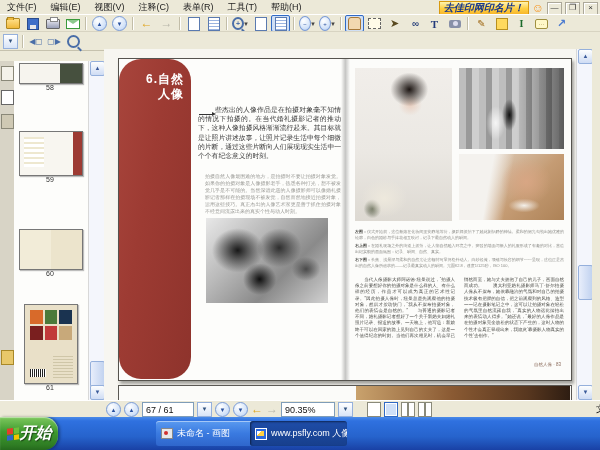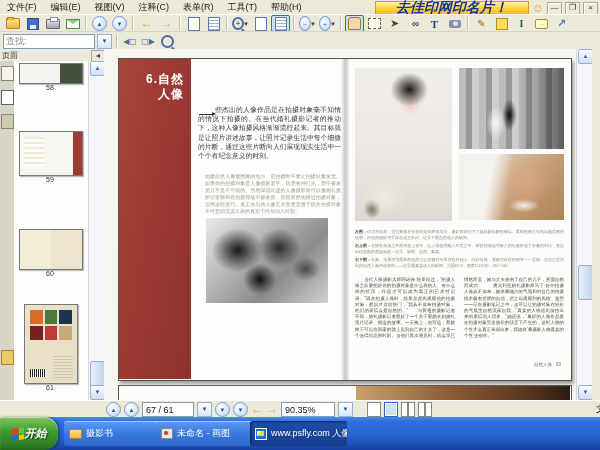--- a/index.html
+++ b/index.html
@@ -5,23 +5,23 @@
   html,body{margin:0;padding:0;background:#fff;}
   #app{position:relative;width:600px;height:450px;overflow:hidden;
        font-family:"Liberation Sans","DejaVu Sans",sans-serif;
        -webkit-font-smoothing:antialiased;background:#ece9d8;}
   .abs{position:absolute;}
 
   
   .menubar{left:0;top:0;width:600px;height:14px;background:#ece9d8;display:flex;align-items:center;font-size:9px;color:#222;}
   .menu-item{padding:0 7px;height:100%;display:flex;align-items:center;cursor:default;}
   .menubar-right{position:absolute;right:2px;top:1px;display:flex;align-items:center;gap:3px;}
-  .ad-banner{height:12px;padding:0 20px;display:flex;align-items:center;border-radius:0;
+  .ad-banner{height:12px;padding:0 4px;display:flex;align-items:center;border-radius:0;
     background:linear-gradient(#fff3b0,#ffd042 55%,#f7b72c);border:1px solid #d89a10;
-    font-size:14px;font-weight:bold;font-style:italic;color:#16368c;white-space:nowrap;}
+    font-size:10px;font-weight:bold;font-style:italic;color:#16368c;white-space:nowrap;}
   .smiley{font-size:12px;line-height:12px;color:#f7941d;}
   .winbtn{width:13px;height:11px;background:#ece9d8;border:1px solid #aca899;
     box-shadow:inset 1px 1px 0 #fff;font-size:8px;line-height:9px;text-align:center;color:#333;}
 
   
   .toolbar1{left:0;top:14px;width:600px;height:17px;background:#ece9d8;display:flex;align-items:center;gap:1px;padding-left:3px;border-top:1px solid #fff;}
   .toolbar2{left:0;top:31px;width:600px;height:18px;background:#ece9d8;display:flex;align-items:center;gap:2px;padding-left:3px;border-top:1px solid #d8d4c2;border-bottom:1px solid #c6c2ae;}
   .tsep{width:1px;height:13px;background:#c2bda8;margin:0 2px;border-right:1px solid #fff;}
   .tbtn{width:17px;height:15px;display:flex;align-items:center;justify-content:center;border:1px solid transparent;border-radius:2px;position:relative;}
   .tbtn.sel{background:#cfdff5;border:1px solid #316ac5;}
@@ -77,21 +77,21 @@
   .t61 .bar{position:absolute;left:5px;bottom:6px;width:16px;height:8px;background:repeating-linear-gradient(90deg,#222 0 1px,#fff 1px 2px);}
   .t61 .txt{position:absolute;right:4px;bottom:5px;width:20px;height:22px;background:repeating-linear-gradient(#cfc6a8 0 1px,transparent 1px 3px);}
   .sscroll{left:88px;top:61px;width:15px;height:339px;background:#f4f6fc;border-left:1px solid #d8d8d8;}
   .sbtn{position:absolute;left:1px;width:13px;height:13px;background:linear-gradient(#fdfefe,#cfdcf4);border:1px solid #95b0dc;border-radius:2px;font-size:6px;color:#3a5a9a;text-align:center;line-height:12px;}
   .sthumb{position:absolute;left:1px;width:13px;background:linear-gradient(90deg,#e8eefb,#c2d3f0);border:1px solid #95b0dc;border-radius:2px;}
 
   
   .canvas{left:104px;top:49px;width:472px;height:351px;background:#f7f6f1;overflow:hidden;}
   .spread{position:absolute;left:14px;top:9px;width:452px;height:321px;background:#fdfdfb;border:1px solid #55534e;box-shadow:2px 3px 3px rgba(60,60,55,.45);}
   .lpage{position:absolute;left:0;top:0;width:226px;height:321px;background:#fdfdfb;}
-  .redpanel{position:absolute;left:0;top:0;width:72px;height:320px;background:linear-gradient(100deg,#a8453c,#9d3b33 40%,#8e332c);}
+  .redpanel{position:absolute;left:0;top:0;width:72px;height:320px;background:linear-gradient(100deg,#a8453c,#9d3b33 40%,#8e332c);border-radius:22px;}
   .chapter{position:absolute;right:7px;top:13px;text-align:right;color:#fff;font-weight:bold;font-size:12px;line-height:15px;letter-spacing:1px;}
   .p-arrow{position:absolute;left:80px;top:55px;width:13px;height:1px;background:#333;}
   .p-arrow:after{content:"";position:absolute;right:-4px;top:-2px;border-left:4px solid #333;border-top:2px solid transparent;border-bottom:2px solid transparent;}
   .para1{position:absolute;left:79px;top:46px;width:143px;font-size:6.8px;line-height:9.2px;color:#3a3a3a;text-align:justify;text-indent:17px;}
   .para2{position:absolute;left:86px;top:114px;width:136px;font-size:5px;line-height:7px;color:#9a9a96;text-align:justify;}
   .photo-hug{position:absolute;left:87px;top:159px;width:122px;height:85px;
     background:
       radial-gradient(ellipse 34% 42% at 26% 38%,#181818,transparent 62%),
       radial-gradient(ellipse 30% 38% at 60% 35%,#2e2e2e,transparent 60%),
       radial-gradient(ellipse 22% 30% at 44% 72%,#0e0e0e,transparent 62%),
@@ -139,21 +139,21 @@
   .layout-ic.lines{background:repeating-linear-gradient(#fff 0 2px,#aab 2px 3px);}
   .layout-ic.sel{border:1px solid #316ac5;background:#cfe0f8;box-shadow:inset 0 0 0 1px #fff;}
   .layout-ic.two{background:linear-gradient(90deg,#fff 0 45%,#8a8a7a 45% 55%,#fff 55%);}
   .fileinfo{position:absolute;right:8px;font-size:9px;color:#222;}
 
   
   .taskbar{left:0;top:417px;width:600px;height:33px;background:linear-gradient(#4a8ae8,#2f71e0 12%,#2663cc 60%,#1941a5);}
   .startbtn{position:absolute;left:0;top:0;width:58px;height:33px;border-radius:0 14px 14px 0;
     background:linear-gradient(#7ec85e,#3d9a2e 45%,#2f7d24 85%,#256a1c);
     box-shadow:inset 0 1px 1px rgba(255,255,255,.5),2px 0 3px rgba(0,0,0,.35);
-    display:flex;align-items:center;justify-content:center;gap:1px;color:#fff;font-weight:bold;font-style:italic;font-size:11px;text-shadow:1px 1px 1px rgba(0,0,0,.5);}
+    display:flex;align-items:center;justify-content:center;gap:1px;color:#fff;font-weight:bold;font-style:italic;font-size:16px;text-shadow:1px 1px 1px rgba(0,0,0,.5);}
   .winflag{width:12px;height:12px;display:grid;grid-template-columns:1fr 1fr;grid-template-rows:1fr 1fr;gap:1px;transform:skewY(-6deg);}
   .winflag i{display:block;}
   .task{position:absolute;top:4px;height:25px;border-radius:3px;background:linear-gradient(#5a9af0,#3a7ae0 50%,#2f66cc);
     box-shadow:inset 0 1px 0 rgba(255,255,255,.45);display:flex;align-items:center;gap:4px;padding:0 5px;color:#fff;font-size:9px;white-space:nowrap;overflow:hidden;}
   .task.active{background:linear-gradient(#1d4da8,#16ale0 50%,#123f8e);background:linear-gradient(#1e4da8,#173f8c);box-shadow:inset 1px 1px 2px rgba(0,0,0,.5);}
   .task .tic{flex:0 0 auto;}
   .tic-folder{width:11px;height:8px;background:linear-gradient(#ffe08a,#f0b93c);border:1px solid #a88828;border-radius:1px;}
   .tic-paint{width:10px;height:9px;background:#e8e8e8;border:1px solid #888;position:relative;}
   .tic-paint:before{content:"";position:absolute;left:2px;top:2px;width:4px;height:4px;border-radius:50%;background:#d03030;}
   .tic-web{width:10px;height:10px;background:#2a6ae0;border:1px solid #fff;position:relative;}
@@ -269,34 +269,29 @@
       </span>
     <span class="tbtn">
         <span class="ic-bubble">…</span>
       </span>
     <span class="tbtn">
         <span class="ic-share">↗</span>
       </span>
   </div>
 
   <div class="abs toolbar2">
-    <input class="findbox" readonly="" value="查找:" style="">
     <span class="sb-dd">▼</span>
     <span class="tsep"></span>
     <span class="findnav">◀▢</span>
     <span class="findnav">▢▶</span>
     <span class="tbtn">
         <span class="mag"></span>
       </span>
   </div>
 
-  <div class="abs side-header">
-    <span>页面</span>
-    <span class="collapse-btn">◄</span>
-  </div>
   <div class="abs tabstrip">
     <i class="sidetab"></i>
     <i class="sidetab sel"></i>
     <i class="sidetab b3"></i>
     <i class="sidetab b4"></i>
   </div>
   <div class="abs thumbs">
     <div class="thumb t58"></div>
     <div class="thumb-label" style="left:5px;top:23px;">58</div>
     <div class="thumb t59"></div>
@@ -387,24 +382,20 @@
   <div class="abs taskbar">
     <div class="startbtn">
       <span class="winflag">
         <i style="background:#e33e2b"></i>
           <i style="background:#6fbf3a"></i>
         <i style="background:#2f66cc"></i>
           <i style="background:#f5c400"></i>
       </span>
       <span>开始</span>
     </div>
-    <div class="task" style="left:64px;width:88px;">
-      <i class="tic tic-folder"></i>
-      <span>摄影书</span>
-    </div>
     <div class="task" style="left:156px;width:90px;">
       <i class="tic tic-paint"></i>
       <span>未命名 - 画图</span>
     </div>
     <div class="task active" style="left:250px;width:87px;">
       <i class="tic tic-web"></i>
       <span>www.psfly.com 人像...</span>
     </div>
   </div>
 

